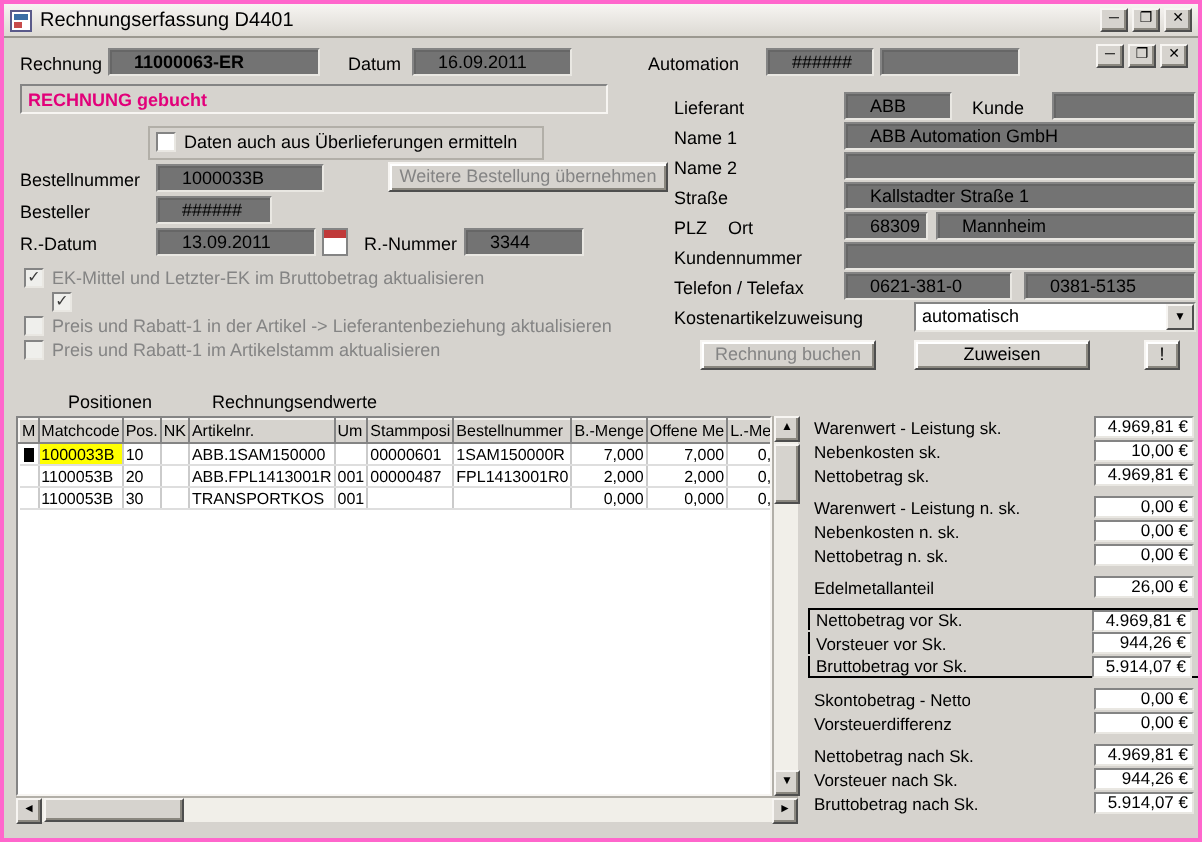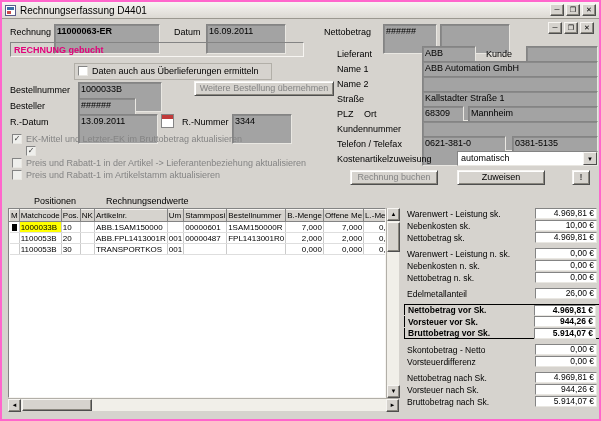--- a/index.html
+++ b/index.html
@@ -9,21 +9,21 @@
   .titlebar{position:absolute;left:0;top:0;right:0;height:17px;background:linear-gradient(#f7f5f2,#dcd9d3);border-bottom:1px solid #9b9890;display:flex;align-items:center;padding:0 3px}
   .appicon{width:11px;height:11px;background:#fff;border:1px solid #5a5a8a;margin-right:4px;position:relative}
   .appicon:before{content:"";position:absolute;left:1px;top:1px;right:1px;height:3px;background:#3a6ea5}
   .appicon:after{content:"";position:absolute;left:1px;bottom:1px;width:4px;height:3px;background:#c84b4b}
   .title{font-size:10px;line-height:11px;white-space:nowrap}
   .winbtns{margin-left:auto;display:flex;gap:2px}
   .wbtn{width:14px;height:12px;background:#d6d3ce;border:1px solid;border-color:#f7f5f2 #4e4e4e #4e4e4e #f7f5f2;box-shadow:inset -1px -1px 0 #8a877f;font-size:7px;line-height:10px;text-align:center;cursor:pointer}
   .mdibtns{position:absolute;top:20px;right:5px;display:flex;gap:2px}
   .lbl{position:absolute;font-size:9px;line-height:11px;white-space:nowrap}
   .dis{color:#848484}
-  .field{position:absolute;background:#a3a3a3;border:1px solid;border-color:#848484 #e9e7e2 #e9e7e2 #848484;box-shadow:inset 1px 1px 0 rgba(64,64,64,.25);font-size:9px;line-height:12px;height:30px;padding:0 2px;overflow:hidden;white-space:nowrap}
+  .field{position:absolute;background:#737373;border:1px solid;border-color:#848484 #e9e7e2 #e9e7e2 #848484;box-shadow:inset 1px 1px 0 rgba(64,64,64,.25);font-size:9px;line-height:12px;height:14px;padding:0 12px;overflow:hidden;white-space:nowrap}
   .bold{font-weight:bold}
   .btn{position:absolute;background:#d6d3ce;border:1px solid;border-color:#f7f5f2 #4e4e4e #4e4e4e #f7f5f2;box-shadow:inset 1px 1px 0 #fff,inset -1px -1px 0 #8a877f;font-size:9px;line-height:13px;height:15px;text-align:center;cursor:pointer;overflow:hidden;white-space:nowrap}
   .statuspanel{position:absolute;left:8px;top:40px;width:294px;height:15px;border:1px solid;border-color:#848484 #f7f5f2 #f7f5f2 #848484;display:flex;align-items:center;padding:0 3px}
   .statuspanel span{font-weight:bold;font-size:9px}
   .cb{display:inline-block;width:10px;height:10px;background:#fff;border:1px solid;border-color:#848484 #e9e7e2 #e9e7e2 #848484;font-size:8px;line-height:8px;text-align:center;color:#3a3a3a;flex-shrink:0}
   .cb.off{background:#efefec}
   .checkgroupbox{position:absolute;left:72px;top:61px;width:198px;height:17px;border:1px solid #b2afa8}
   .checks{position:absolute;left:10px;top:131px;display:flex;flex-direction:column}
   .checkrow{display:flex;align-items:center;height:12px}
   .checkrow.indent{margin-left:14px}
@@ -43,22 +43,22 @@
   .hscroll{position:absolute;left:6px;top:396px;width:391px;height:13px;background:#f1efe9;border-top:1px solid #b2afa8}
   .sbtn{position:absolute;width:13px;height:13px;background:#d6d3ce;border:1px solid;border-color:#f7f5f2 #4e4e4e #4e4e4e #f7f5f2;box-shadow:inset -1px -1px 0 #8a877f;font-size:6px;line-height:11px;text-align:center;cursor:pointer}
   .thumb{position:absolute;background:#d6d3ce;border:1px solid;border-color:#f7f5f2 #4e4e4e #4e4e4e #f7f5f2;box-shadow:inset -1px -1px 0 #8a877f;cursor:grab}
   .summary{position:absolute;left:402px;top:206px;width:196px;display:flex;flex-direction:column}
   .sumrow{display:flex;align-items:center;justify-content:space-between;height:11px;margin-bottom:1px;padding:0 3px}
   .sumrow.gap{margin-top:4px}
   .sumrow.box-start{border:1px solid #000;border-bottom:none}
   .sumrow.box-mid{border-left:1px solid #000;border-right:1px solid #000}
   .sumrow.box-end{border:1px solid #000;border-top:none}
   .sumlabel{font-size:8.5px;white-space:nowrap;overflow:hidden}
-  .sumfield{width:62px;height:11px;flex-shrink:0;background:#fff;border:1px solid;border-color:#848484 #e9e7e2 #e9e7e2 #848484;font-size:8.5px;line-height:9px;text-align:right;padding:0 2px;overflow:hidden;white-space:nowrap}
-  .sumrow.b .sumlabel,.sumrow.b .sumfield{font-weight:bold}
+  .sumfield{width:50px;height:11px;flex-shrink:0;background:#fff;border:1px solid;border-color:#848484 #e9e7e2 #e9e7e2 #848484;font-size:8.5px;line-height:9px;text-align:right;padding:0 2px;overflow:hidden;white-space:nowrap}
+  .sumrow.b .sumlabel,.sumrow.b .sumfield{font-weight:normal}
   .tab{position:absolute;font-size:9px;cursor:pointer;white-space:nowrap}
 </style>
 </head>
 <body>
 
 <div class="window" style="border-color: rgb(255, 102, 204);">
 
   <div class="titlebar">
     <span class="appicon"></span>
     <span class="title">Rechnungserfassung D4401</span>
@@ -72,21 +72,21 @@
   <div class="mdibtns">
     <span class="wbtn">─</span>
     <span class="wbtn">❐</span>
     <span class="wbtn">✕</span>
   </div>
 
   <span class="lbl" style="left:8px;top:25px">Rechnung</span>
   <span class="field bold" style="left:52px;top:22px;width:106px">11000063-ER</span>
   <span class="lbl" style="left:172px;top:25px">Datum</span>
   <span class="field" style="left:204px;top:22px;width:80px">16.09.2011</span>
-  <span class="lbl" style="left:322px;top:25px">Nettobetrag</span>
+  <span class="lbl" style="left:322px;top:25px">Automation</span>
   <span class="field" style="left:381px;top:22px;width:54px">######</span>
   <span class="field" style="left:438px;top:22px;width:70px"></span>
 
   <div class="statuspanel">
     <span style="color: rgb(226, 0, 122);">RECHNUNG gebucht</span>
   </div>
 
   <div class="checkgroupbox"></div>
   <span class="cb" style="position:absolute;left:76px;top:64px"></span>
   <span class="lbl" style="left:90px;top:64px">Daten auch aus Überlieferungen ermitteln</span>

